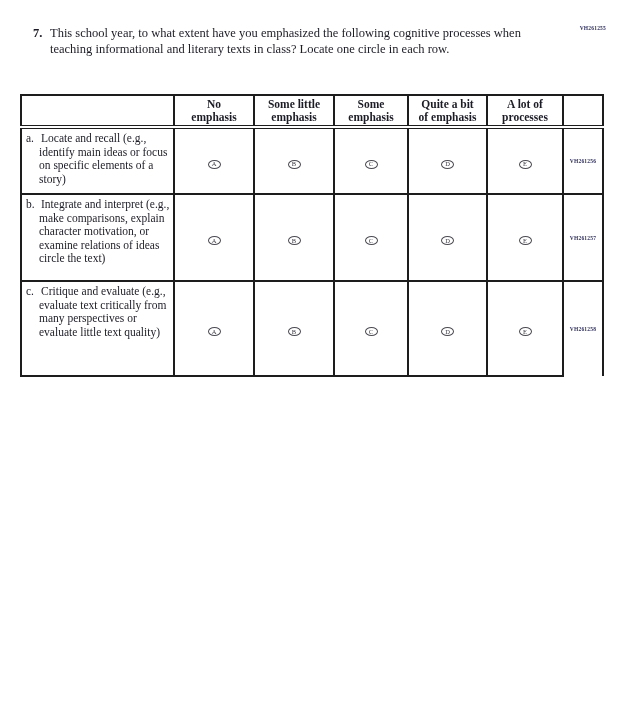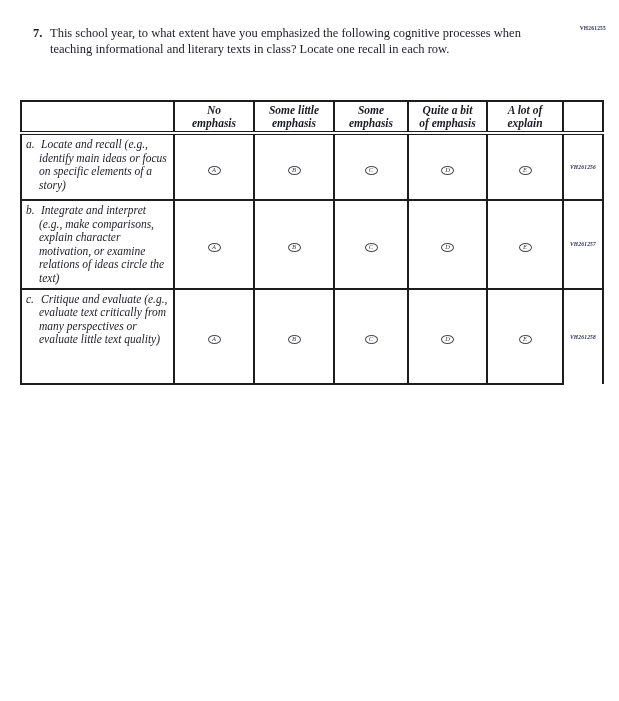--- a/index.html
+++ b/index.html
@@ -40,25 +40,24 @@
     font-size: 5.5px;
     letter-spacing: 0.2px;
     color: #2f2f5c;
     font-weight: bold;
   }
 
   
   table.emphasis {
     position: absolute;
     left: 20px;
-    top: 100px;
+    top: 94px;
     border-collapse: collapse;
     table-layout: fixed;
     width: 582px;
-    font-style: italic;
   }
   col.c-label { width: 153px; }
   col.c-opt1  { width: 80px; }
   col.c-opt2  { width: 80px; }
   col.c-opt3  { width: 74px; }
   col.c-opt4  { width: 79px; }
   col.c-opt5  { width: 76px; }
   col.c-code  { width: 40px; }
 
   .emphasis th, .emphasis td {
@@ -123,21 +122,21 @@
     color: #2f2f5c;
     font-weight: bold;
   }
   tr.row-c td.code-cell { border-bottom: none; }
 </style>
 </head>
 <body>
 
 <div class="question">
   <span class="qnum">7.</span>
-  <div class="qbody"><span>This school year, to what extent have you emphasized the following cognitive processes when teaching informational and literary texts in class? Locate </span><span class="bold-word">one</span><span> recall in each row.</span></div>
+  <div class="qbody"><span>This school year, to what extent have you emphasized the following cognitive processes when teaching informational and literary texts in class? Locate </span><span class="bold-word">one</span><span> circle in each row.</span></div>
 </div>
 
 <div class="top-code">VH261255</div>
 
 <table class="emphasis">
   <colgroup>
     <col class="c-label">
       <col class="c-opt1">
       <col class="c-opt2">
       <col class="c-opt3">
@@ -150,21 +149,21 @@
       <th></th>
       <th>No
 emphasis</th>
       <th>Some little
 emphasis</th>
       <th>Some
 emphasis</th>
       <th>Quite a bit
 of emphasis</th>
       <th>A lot of
-explain</th>
+processes</th>
       <th></th>
     </tr>
   </thead>
   <tbody>
     <tr class="row-a">
       <td class="row-label">
         <span class="row-letter">a.</span>
         <span class="row-text">Locate and recall (e.g., identify main ideas or focus on specific elements of a story)</span>
       </td>
       <td class="option"><span class="bubble">

